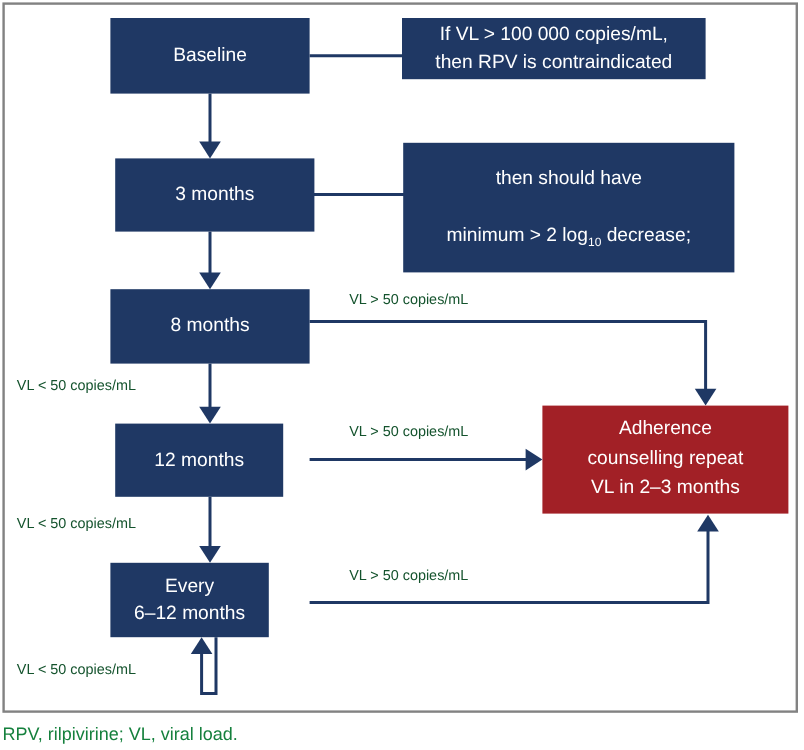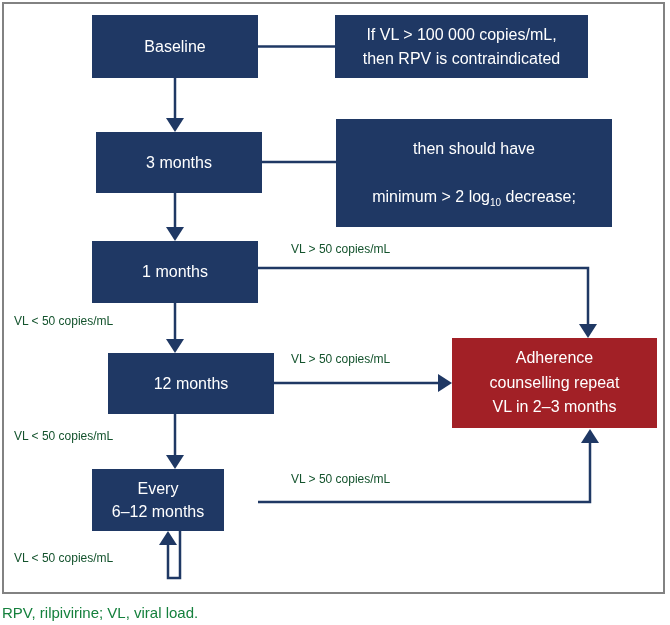--- a/index.html
+++ b/index.html
@@ -15,23 +15,23 @@
   .node {
     position:absolute; display:flex; align-items:center; justify-content:center;
     text-align:center; color:#ffffff; font-size:16px; line-height:1.45;
     white-space:pre-line; box-sizing:border-box;
   }
   .navy { background:#1F3864; }
   .red  { background:#A22026; }
   .b-baseline { left:92px;  top:15px;  width:166px; height:63px; }
   .b-m3       { left:96px;  top:132px; width:166px; height:61px; }
   .b-m6       { left:92px;  top:241px; width:166px; height:62px; }
-  .b-m12      { left:108px;  top:353px; width:166px; height:61px; }
+  .b-m12      { left:96px;  top:353px; width:140px; height:61px; }
   .b-every    { left:92px;  top:469px; width:132px; height:62px; }
-  .b-note1    { left:335px; top:15px;  width:253px; height:63px; line-height:1.5; }
+  .b-note1    { left:335px; top:15px;  width:253px; height:51px; line-height:1.5; }
   .b-note2    { left:336px; top:119px; width:276px; height:108px; line-height:1.5; }
   .b-outcome  { left:452px; top:338px; width:205px; height:90px; line-height:1.55; }
   .b-note2 sub { font-size:10px; line-height:0; }
   .edge-label {
     position:absolute; font-size:12px; color:#14532d; white-space:nowrap;
   }
   .l-gt1 { left:291px; top:242px; }
   .l-gt2 { left:291px; top:352px; }
   .l-gt3 { left:291px; top:472px; }
   .l-lt1 { left:14px;  top:314px; }
@@ -85,21 +85,21 @@
     </g>
 
     <g>
       <polyline points="180,531 180,578 168,578 168,544"></polyline>
       <polygon points="159,545 177,545 168,531" fill="#1F3864" stroke="none"></polygon>
     </g>
   </svg>
 
   <div class="node navy b-baseline">Baseline</div>
   <div class="node navy b-m3">3 months</div>
-  <div class="node navy b-m6">1 months</div>
+  <div class="node navy b-m6">8 months</div>
   <div class="node navy b-m12">12 months</div>
   <div class="node navy b-every">Every
 6–12 months</div>
 
   <div class="node navy b-note1">If VL &gt; 100 000 copies/mL,
 then RPV is contraindicated</div>
 
   <div class="node navy b-note2">
     <div>
       <div>If not virally suppressed,</div>

